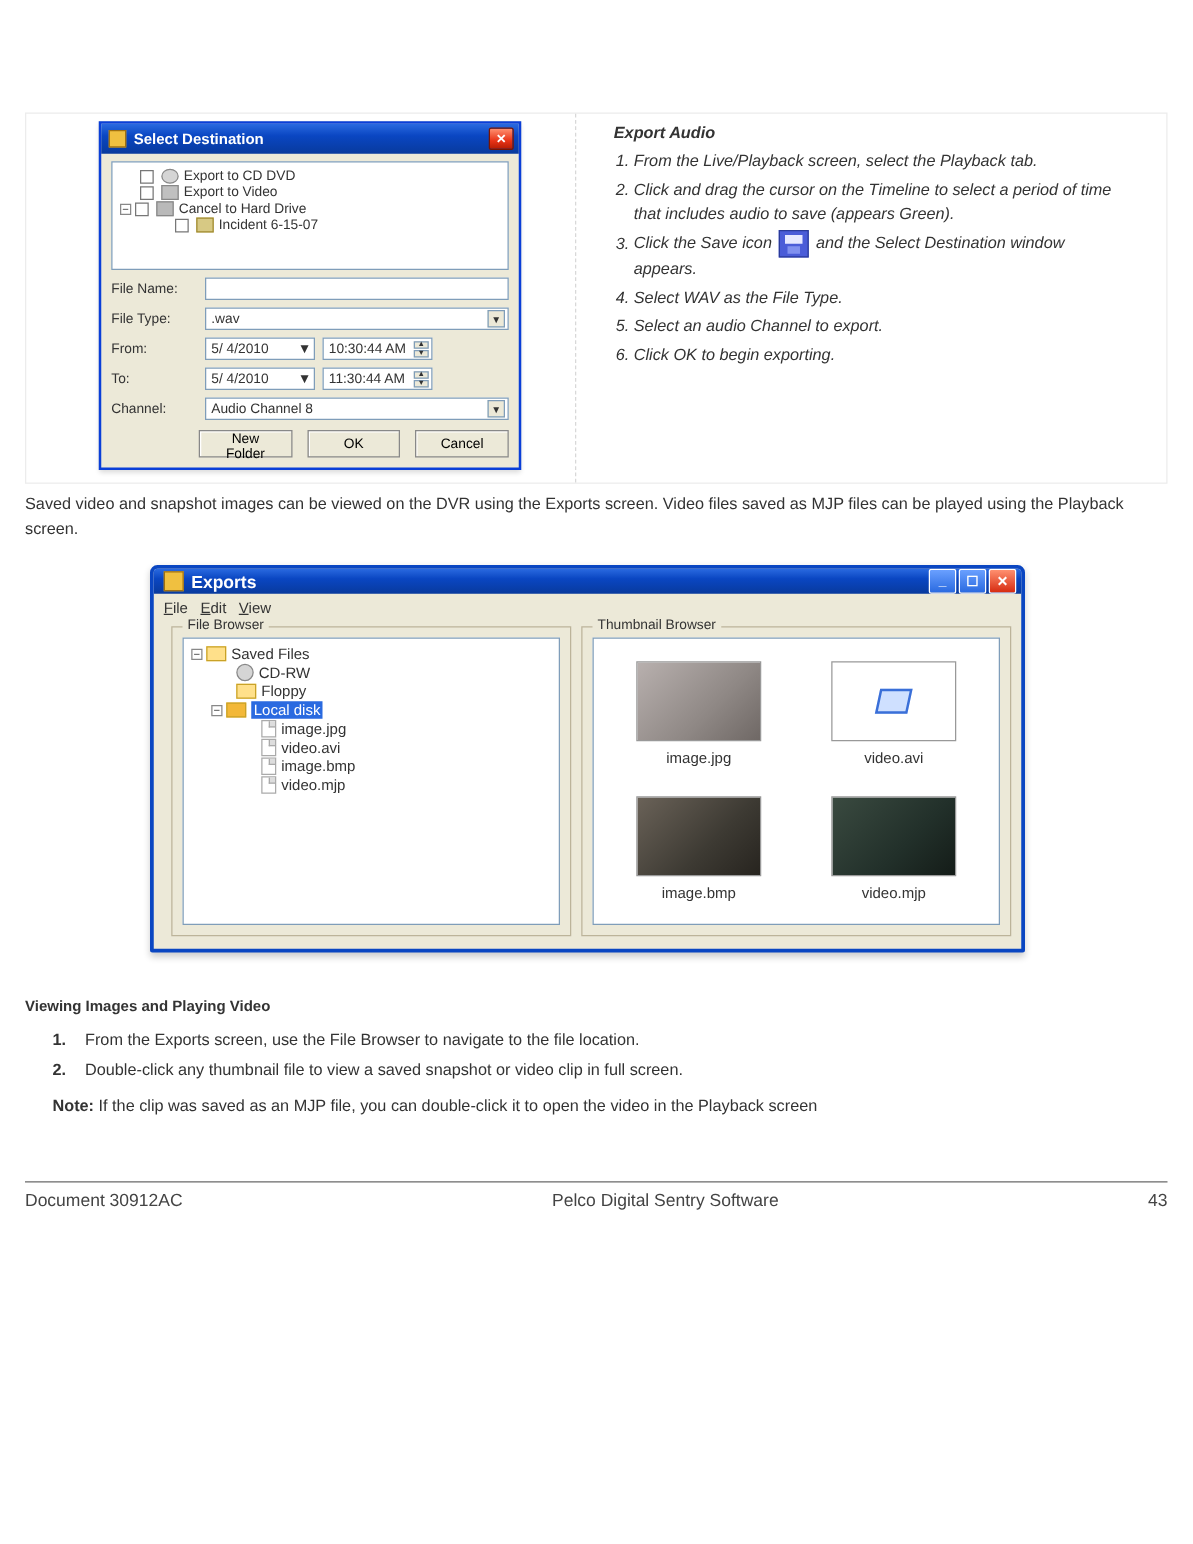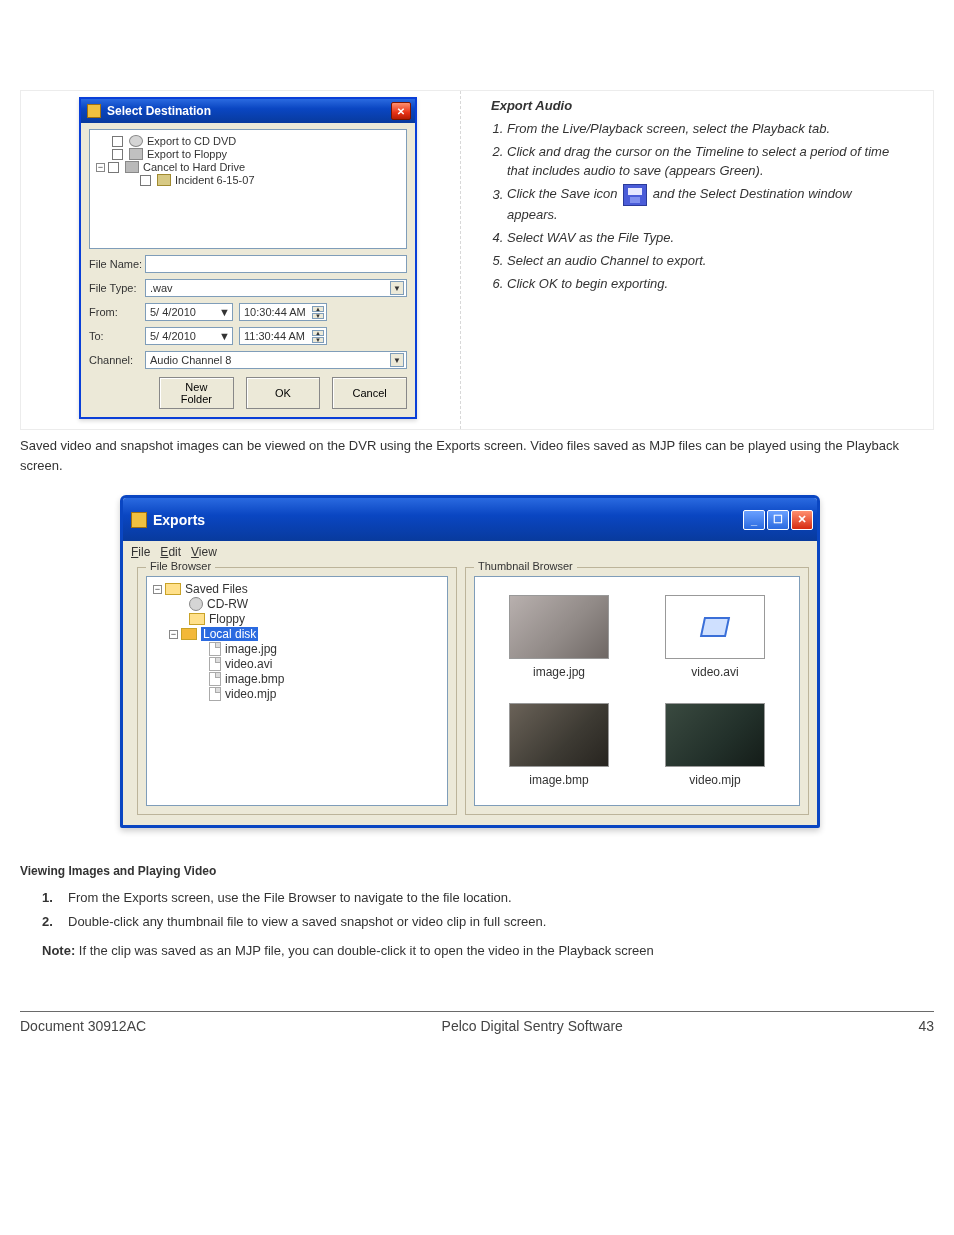--- a/index.html
+++ b/index.html
@@ -47,41 +47,41 @@
     background: linear-gradient(#ff906f,#e83317 60%,#b61d03);
     border:1px solid #7a1400;
     border-radius:2px;
     color:#fff;
     display:flex;align-items:center;justify-content:center;
     font-size:10px;font-weight:bold;
     cursor:pointer;
   }
   .xp-body { padding: 6px 8px 8px 8px; font-size: 11px; }
   .tree-box {
-    background:#fff; border:1px solid #7f9db9; height:120px; padding:4px 6px; overflow:hidden;
+    background:#fff; border:1px solid #7f9db9; height:87px; padding:4px 6px; overflow:hidden;
   }
   .tree-item { display:flex;align-items:center;margin:1px 0; }
   .tree-indent { display:inline-block; width:16px; text-align:center; }
   .tree-chk { width:11px;height:11px;border:1px solid #777;margin:0 4px 0 0;background:#fff;display:inline-block; }
   .tree-icon { display:inline-block;width:14px;height:12px;margin:0 4px 0 2px;background:#d7c984;border:1px solid #a08a30; }
   .tree-icon.disc { border-radius:50%; background:#d5d5d5;border:1px solid #888; }
   .tree-icon.floppy { background:#c0c0c0;border:1px solid #888; }
   .tree-icon.hd { background:#b9b9b9;border:1px solid #888; }
   .tree-expander { width:9px;height:9px;border:1px solid #888;display:inline-block;line-height:7px;text-align:center;font-size:9px;background:#fff;margin-right:3px;}
   .form-row { display:flex;align-items:center;margin-top:6px; }
-  .form-label { width:56px; }
+  .form-label { width:75px; }
   .xp-input { flex:1;height:18px;border:1px solid #7f9db9;background:#fff;padding:0 4px;font-size:11px; }
   .xp-select { flex:1;height:18px;border:1px solid #7f9db9;background:#fff;display:flex;align-items:center;padding:0 2px 0 4px;justify-content:space-between; }
   .xp-select .dd { width:14px;height:14px;border:1px solid #7f9db9;background:#ece9d8;display:flex;align-items:center;justify-content:center;font-size:8px; }
   .date-combo { width:88px;height:18px;border:1px solid #7f9db9;background:#fff;display:flex;align-items:center;justify-content:space-between;padding:0 2px 0 4px;margin-right:6px; }
   .spin { width:88px;height:18px;border:1px solid #7f9db9;background:#fff;display:flex;align-items:center;justify-content:space-between;padding:0 2px 0 4px; }
   .spin .arrows { display:flex;flex-direction:column;gap:1px; }
   .spin .arrows span { width:12px;height:6px;border:1px solid #7f9db9;background:#ece9d8;display:flex;align-items:center;justify-content:center;font-size:6px;line-height:4px; }
   .btn-row { display:flex;gap:12px;margin-top:8px;padding-left:70px; }
-  .xp-btn { height:32px;border:1px solid #888;background:#ece9d8;padding:0 12px;font-size:11px;cursor:pointer;box-shadow:inset 1px 1px 0 #fff; }
+  .xp-btn { height:22px;border:1px solid #888;background:#ece9d8;padding:0 12px;font-size:11px;cursor:pointer;box-shadow:inset 1px 1px 0 #fff; }
   .xp-btn.wide { width:78px; }
 
   
   .floppy-save-icon {
     display:inline-block;width:24px;height:22px;vertical-align:middle;
     background:#4a5cd8;border:1px solid #2a3a9a;position:relative;margin:0 2px;
   }
   .floppy-save-icon::before{content:'';position:absolute;top:3px;left:4px;right:4px;height:7px;background:#e6e8ff;}
   .floppy-save-icon::after{content:'';position:absolute;bottom:2px;left:6px;right:6px;height:6px;background:#8090ef;}
 
@@ -89,21 +89,21 @@
   h2.section { font-size:18px;font-weight:bold;margin:40px 0 10px 0; }
   p.body-text { font-size:13px;line-height:1.5;margin:6px 0; }
 
   
   .exports-wrap { margin-left:100px;margin-top:20px; }
   .exports-win {
     width:700px;border:3px solid #0a46c2;border-radius:6px 6px 2px 2px;background:#ece9d8;overflow:hidden;
     box-shadow:0 3px 6px rgba(0,0,0,.2);
   }
   .exports-title {
-    height:43px;background:linear-gradient(#2a6ae0,#0a46c2 40%,#083a9d);
+    height:20px;background:linear-gradient(#2a6ae0,#0a46c2 40%,#083a9d);
     display:flex;align-items:center;padding:0 4px 0 8px;color:#fff;font-weight:bold;font-size:14px;
   }
   .exports-title .ico { width:16px;height:16px;background:#f0c040;border:1px solid #a07010;margin-right:6px; }
   .exports-title .spacer { flex:1; }
   .win-btn {
     width:22px;height:20px;border:1px solid #fff;border-radius:2px;margin-left:2px;
     display:flex;align-items:center;justify-content:center;font-size:11px;font-weight:bold;cursor:pointer;
   }
   .win-btn.min,.win-btn.max { background:linear-gradient(#6aa0ff,#2a6ae0);color:#fff; }
   .win-btn.close { background:linear-gradient(#ff906f,#d62a10);color:#fff; }
@@ -164,21 +164,21 @@
             <div class="tree-item">
                 <span class="tree-indent"></span>
                 <span class="tree-chk"></span>
                 <span class="tree-icon disc"></span>
                 <span>Export to CD DVD</span>
               </div>
             <div class="tree-item">
                 <span class="tree-indent"></span>
                 <span class="tree-chk"></span>
                 <span class="tree-icon floppy"></span>
-                <span>Export to Floppy</span>
+                <span>Export to Video</span>
               </div>
             <div class="tree-item">
                 <span class="tree-expander">−</span>
                 <span class="tree-chk"></span>
                 <span class="tree-icon hd"></span>
                 <span>Cancel to Hard Drive</span>
               </div>
             <div class="tree-item" style="margin-left:28px;">
                 <span class="tree-indent"></span>
                 <span class="tree-chk"></span>

